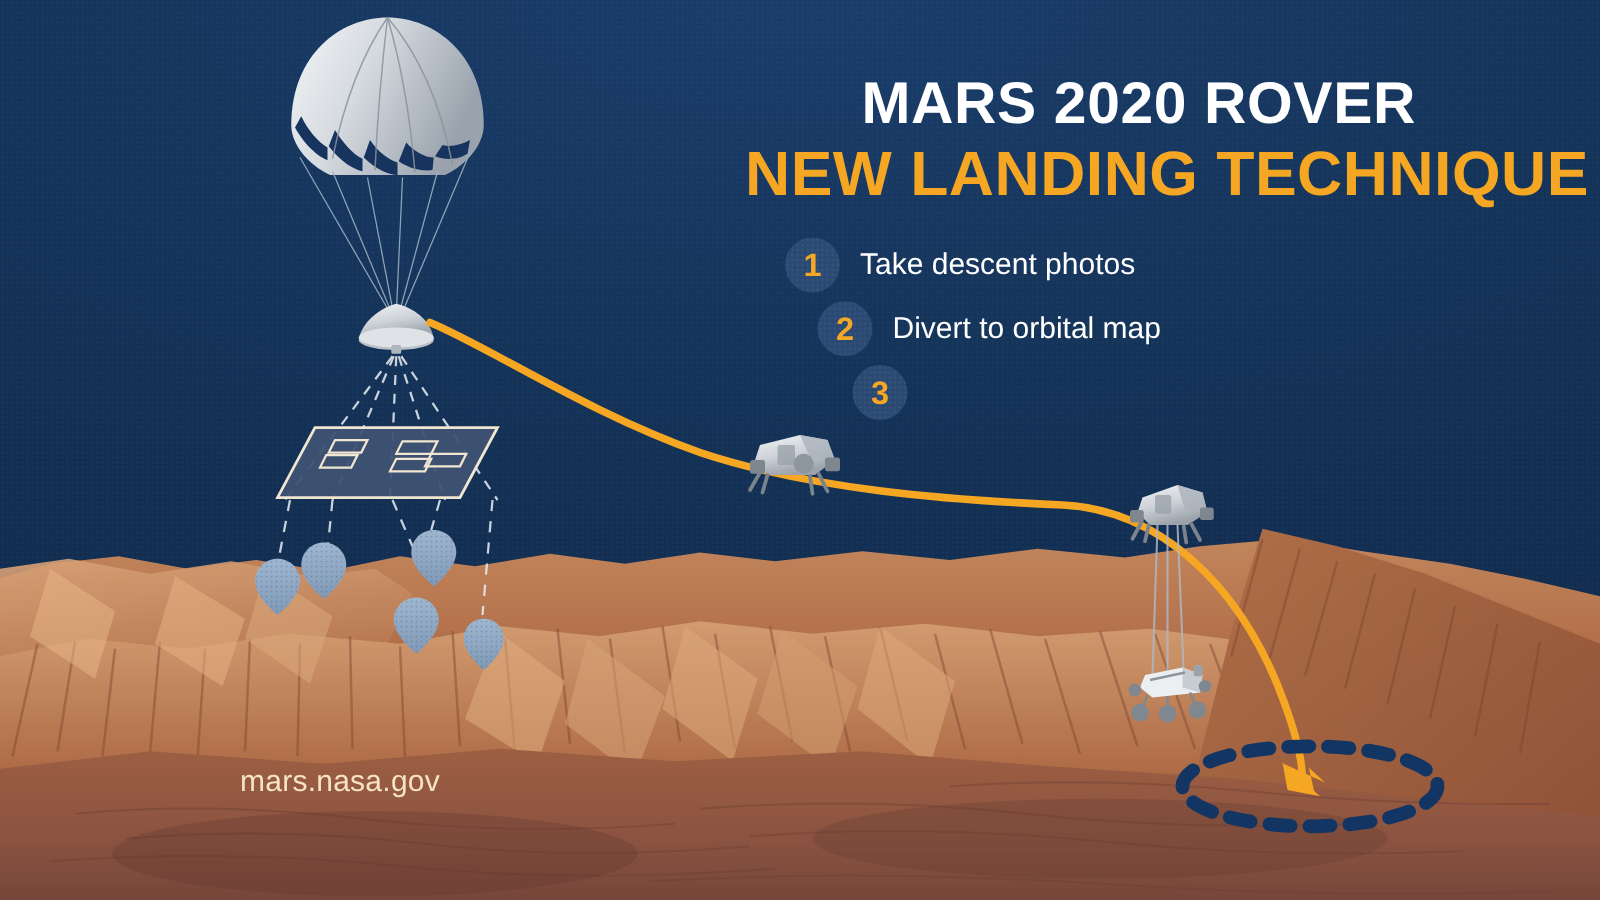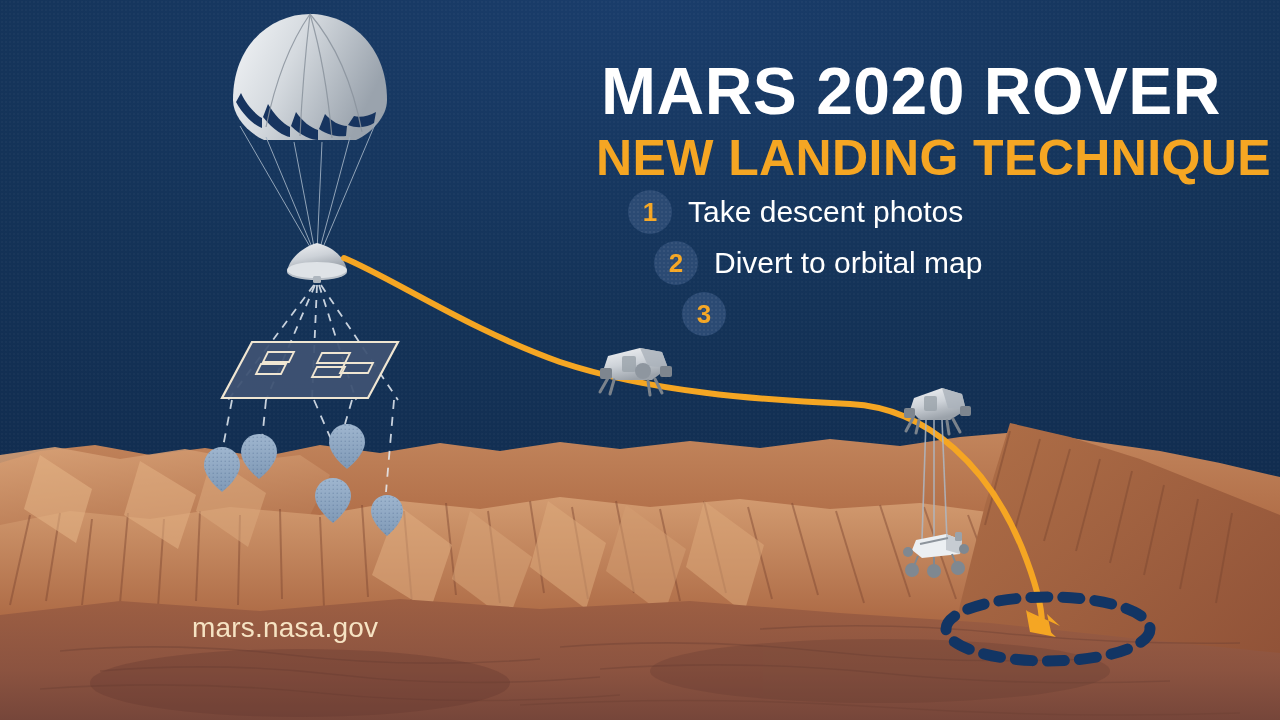--- a/index.html
+++ b/index.html
@@ -20,21 +20,21 @@
     background-image:radial-gradient(rgba(255,255,255,.055) 1px, transparent 1px);
     background-size:4px 4px;}
 
   
   .terrain{position:absolute;left:0;right:0;top:415px;bottom:0;overflow:hidden;}
   .terrain svg{position:absolute;left:0;top:0;}
 
   
   .title-block{position:absolute;left:596px;top:58px;width:630px;}
   .title-main{
-    font-size:66px;font-weight:700;color:#ffffff;letter-spacing:.5px;
+    font-size:47px;font-weight:700;color:#ffffff;letter-spacing:.5px;
     line-height:1.02;text-align:center;white-space:nowrap;
   }
   .title-sub{
     font-size:50px;font-weight:700;color:#f5a623;letter-spacing:.4px;
     line-height:1.1;text-align:center;margin-top:6px;white-space:nowrap;
   }
 
   
   .steps{position:absolute;left:596px;top:190px;width:560px;}
   .step{display:flex;align-items:center;justify-content:flex-start;margin-bottom:7px;}
@@ -48,27 +48,27 @@
     color:#f5a623;font-size:26px;font-weight:700;flex:0 0 auto;
     box-shadow:inset 0 0 0 0 rgba(0,0,0,0);
     position:relative;
   }
   .step-num::after{
     content:"";position:absolute;inset:0;border-radius:50%;
     background-image:radial-gradient(rgba(255,255,255,.05) 1px, transparent 1px);
     background-size:4px 4px;
   }
   .step-label{
-    color:#ffffff;font-size:30px;font-weight:400;margin-left:16px;white-space:nowrap;
+    color:#ffffff;font-size:24px;font-weight:400;margin-left:16px;white-space:nowrap;
   }
 
   
   .site-url{
     position:absolute;left:192px;top:612px;
-    color:#f6e3c3;font-size:28px;font-weight:400;letter-spacing:.2px;
+    color:#f6e3c3;font-size:24px;font-weight:400;letter-spacing:.2px;
   }
 
   
   .gfx{position:absolute;inset:0;}
 </style>
 </head>
 <body>
 
 <div id="stage">
 

